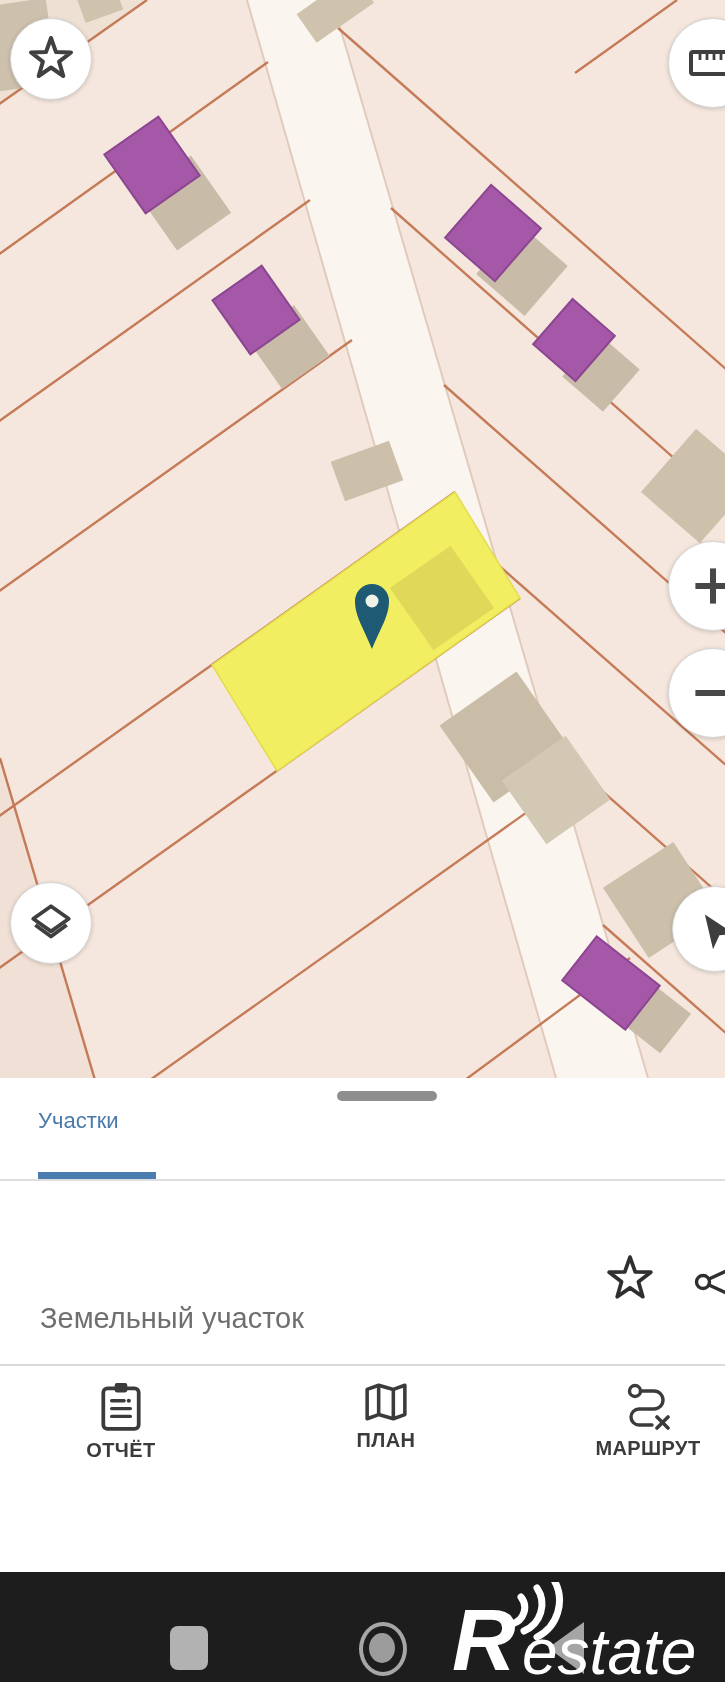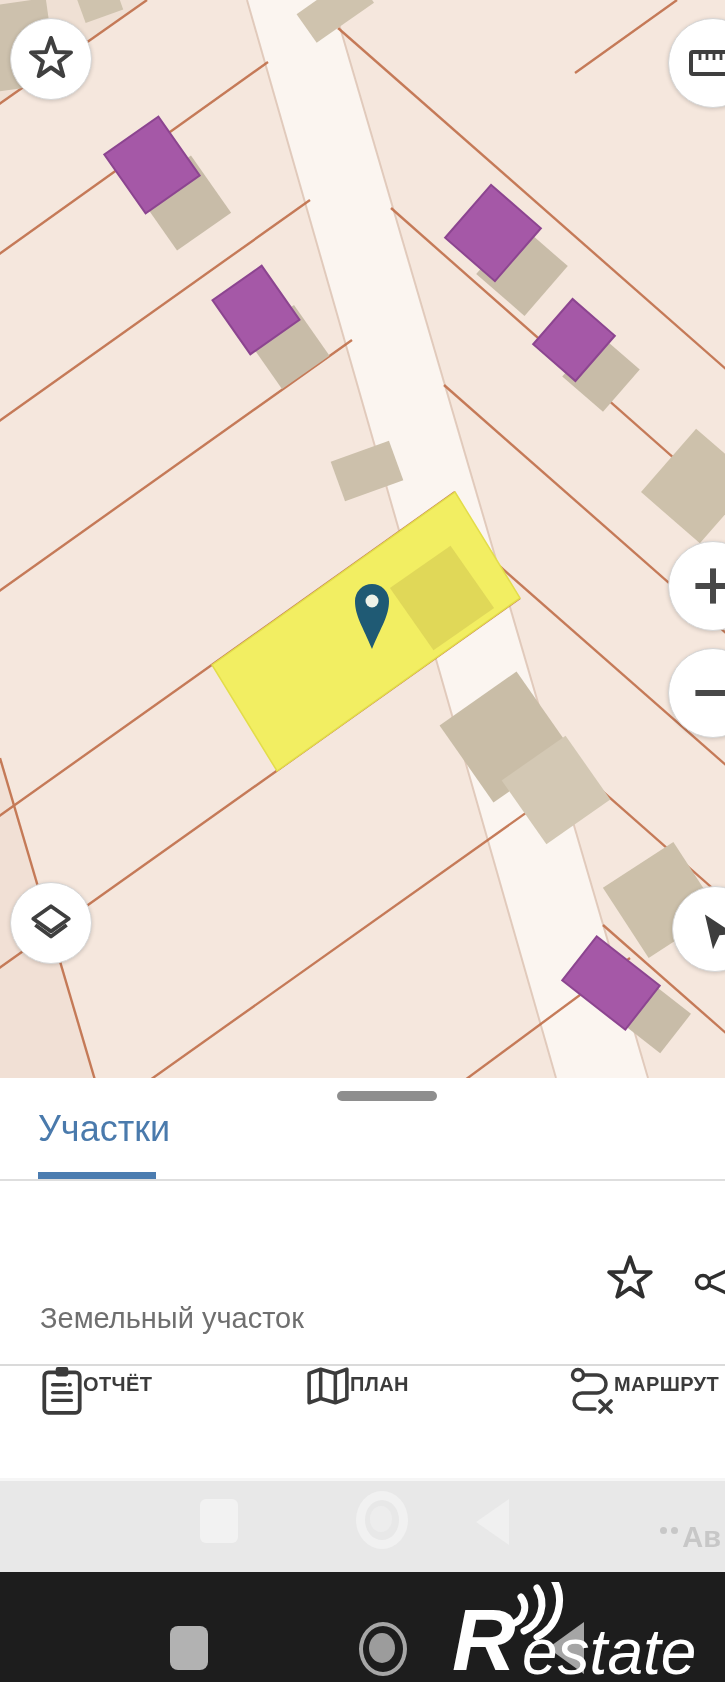--- a/index.html
+++ b/index.html
@@ -11,30 +11,30 @@
            box-shadow:0 1px 4px rgba(0,0,0,.18);display:flex;align-items:center;justify-content:center;}
   .btn-star{left:10px;top:18px;width:80px;height:80px;}
   .btn-ruler{left:668px;top:18px;width:88px;height:88px;}
   .btn-plus{left:668px;top:541px;width:88px;height:88px;}
   .btn-minus{left:668px;top:648px;width:88px;height:88px;}
   .btn-layers{left:10px;top:882px;width:80px;height:80px;}
   .btn-locate{left:672px;top:886px;width:84px;height:84px;}
   
   .sheet{position:absolute;left:0;top:1078px;width:725px;height:400px;background:#fff;}
   .handle{position:absolute;left:337px;top:13px;width:100px;height:10px;border-radius:5px;background:#8e8e8e;}
-  .tab{position:absolute;left:38px;top:30px;font-size:36px;color:#4a7aac;}
+  .tab{position:absolute;left:38px;top:30px;font-size:22px;color:#4a7aac;}
   .tab-underline{position:absolute;left:38px;top:94px;width:118px;height:7px;background:#4b7cb0;}
   .hr1{position:absolute;left:0;top:101px;width:725px;height:2px;background:#dedede;}
   .pid{position:absolute;left:40px;top:158px;font-size:35px;color:#5d7ea0;letter-spacing:.5px;}
   .ptype{position:absolute;left:40px;top:204px;font-size:29px;color:#6f6f6f;margin-top:20px;}
   .row-icon{position:absolute;top:176px;}
   .ri-star{left:604px;}
   .ri-share{left:694px;}
   .hr2{position:absolute;left:0;top:286px;width:725px;height:2px;background:#dadada;}
-  .action{position:absolute;top:288px;width:160px;display:flex;align-items:flex-start;}
+  .action{position:absolute;top:304px;width:160px;display:flex;flex-direction:column;align-items:center;}
   .a-report{left:41px;}  .a-plan{left:306px;}  .a-route{left:568px;}
   .a-label{margin-top:7px;font-size:20px;font-weight:bold;color:#3b3b3b;letter-spacing:.4px;}
   
   .ghost-bar{position:absolute;left:0;top:1478px;width:725px;height:94px;background:#e8e8e8;border-top:3px solid #f6f6f6;box-sizing:border-box;}
   .g-square{position:absolute;left:200px;top:18px;width:38px;height:44px;border-radius:6px;background:#f2f2f2;}
   .g-circle{position:absolute;left:356px;top:10px;width:52px;height:58px;border:9px solid #f1f1f1;border-radius:50%;box-sizing:border-box;}
   .g-circle .in{position:absolute;left:5px;top:6px;width:22px;height:26px;border-radius:50%;background:#ededed;}
   .g-tri{position:absolute;left:476px;top:18px;width:0;height:0;border-top:23px solid transparent;
          border-bottom:23px solid transparent;border-right:33px solid #f0f0f0;}
   .g-wm{position:absolute;right:4px;top:40px;display:flex;align-items:center;gap:4px;color:#c7c7c7;
@@ -217,32 +217,20 @@
         <path d="M16,9 h13 a9,9 0 0 1 0,18 h-15 a8,8 0 0 0 0,16 h13" fill="none" stroke="#3b3b3b" stroke-width="3.4" stroke-linecap="round"></path>
         <g stroke="#3b3b3b" stroke-width="3.6" stroke-linecap="round">
           <line x1="32" y1="35" x2="43" y2="46"></line>
             <line x1="43" y1="35" x2="32" y2="46"></line>
         </g>
       </svg>
       <div class="a-label">МАРШРУТ</div>
     </div>
   </div>
 
-  <div class="ghost-bar">
-    <div class="g-square"></div>
-    <div class="g-circle">
-        <div class="in"></div>
-      </div>
-    <div class="g-tri"></div>
-    <div class="g-wm">
-      <span class="dot"></span>
-      <span class="dot"></span>
-      <span>Ав</span>
-    </div>
-  </div>
 
   <div class="nav-bar">
     <div class="n-square"></div>
     <div class="n-home">
         <div class="in"></div>
       </div>
     <div class="n-back"></div>
     <div class="restate">
       <svg width="280" height="100" viewBox="0 0 280 100">
         <text x="0" y="88" font-size="88" font-style="italic" font-weight="bold" fill="#ffffff" font-family="Liberation Sans, sans-serif">R</text>

